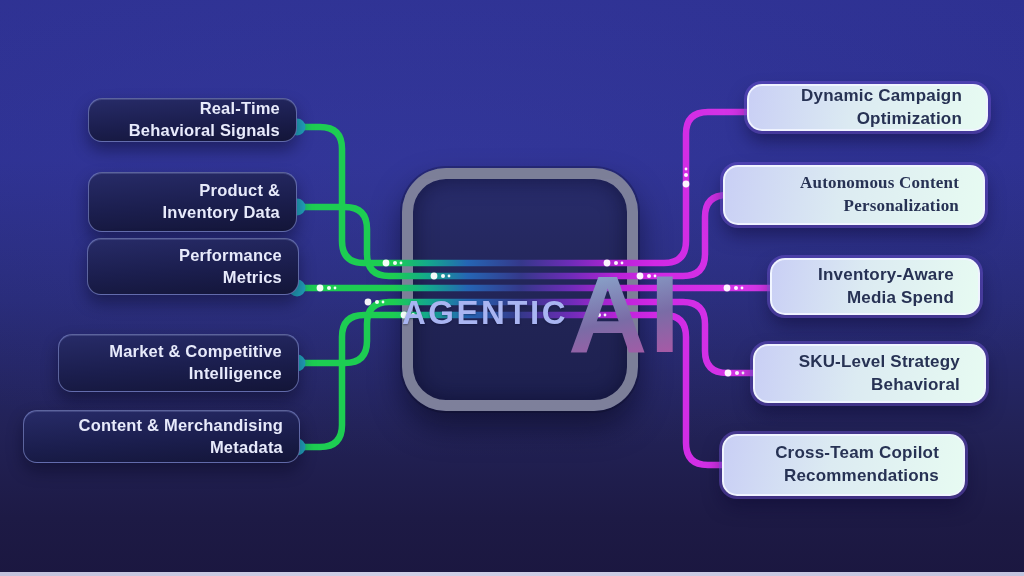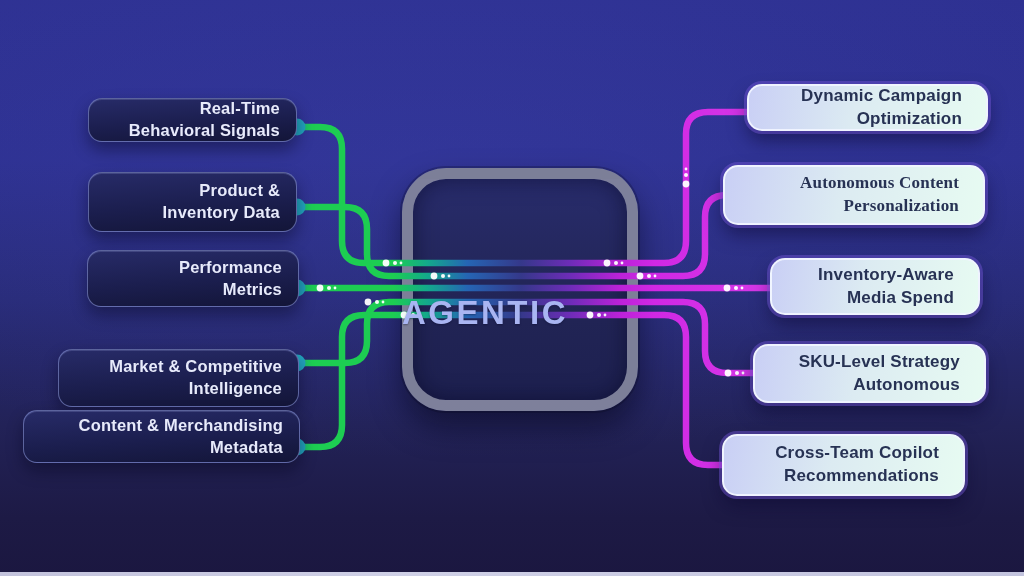--- a/index.html
+++ b/index.html
@@ -30,22 +30,22 @@
     background:linear-gradient(100deg,#c9cff5 0%,#dcebf2 45%,#e7fbf2 100%);
     box-shadow:0 0 0 3px rgba(116,86,214,0.45), 0 10px 18px rgba(12,8,48,0.5);
     color:#273254;font-weight:700;font-size:17px;line-height:1.33;
     letter-spacing:0.2px;text-align:right;padding:0 24px;box-sizing:border-box;
   }
   .lbl span{display:block;}
 
   
   .in-1{left:88px; top:98px;  width:209px;height:44px;}
   .in-2{left:88px; top:172px; width:209px;height:60px;}
-  .in-3{left:87px; top:250px; width:212px;height:57px;}
-  .in-4{left:58px; top:349px; width:241px;height:58px;}
+  .in-3{left:87px; top:238px; width:212px;height:57px;}
+  .in-4{left:58px; top:334px; width:241px;height:58px;}
   .in-5{left:23px; top:410px; width:277px;height:53px;}
   
   .out-1{left:747px;top:84px; width:241px;height:47px;}
   .out-2{left:723px;top:165px;width:262px;height:60px;font-family:Liberation Serif, serif;}
   .out-3{left:770px;top:258px;width:210px;height:57px;padding-left:32px;}
   .out-4{left:753px;top:344px;width:233px;height:59px;text-align:right;}
   .out-5{left:722px;top:434px;width:243px;height:62px;}
 
   
   .chip{
@@ -166,20 +166,21 @@
       <g>
           <circle cx="686" cy="184" r="3.4"></circle>
           <circle cx="686" cy="175" r="2"></circle>
           <circle cx="686" cy="169" r="1.4"></circle>
         </g>
     </g>
   </svg>
 
   <div class="chip-text">
     <div class="chip-title">AGENTIC</div>
+    <div class="chip-sub">AI</div>
   </div>
 
   <div class="boxes">
     <div class="in-box in-1">
       <div class="lbl">
           <span>Real-Time</span>
           <span>Behavioral Signals</span>
         </div>
     </div>
     <div class="in-box in-2">
@@ -221,21 +222,21 @@
     </div>
     <div class="out-box out-3">
       <div class="lbl">
           <span>Inventory-Aware</span>
           <span>Media Spend</span>
         </div>
     </div>
     <div class="out-box out-4">
       <div class="lbl">
           <span>SKU-Level Strategy</span>
-          <span>Autonomous</span>
+          <span>Behavioral</span>
         </div>
     </div>
     <div class="out-box out-5">
       <div class="lbl">
           <span>Cross-Team Copilot</span>
           <span>Recommendations</span>
         </div>
     </div>
   </div>
 

